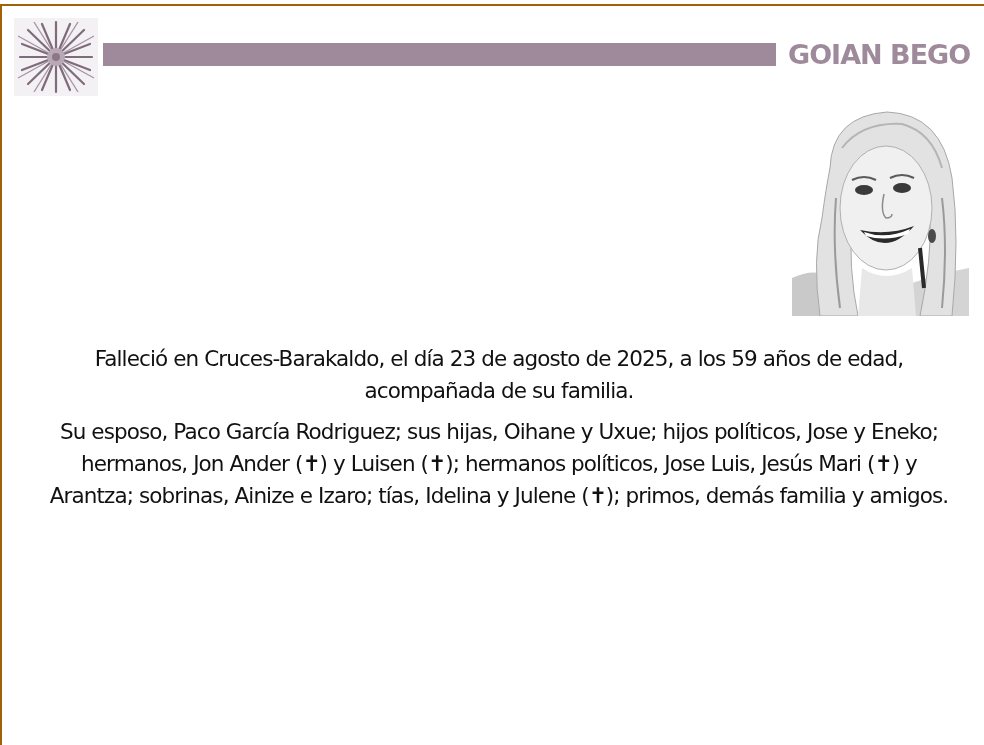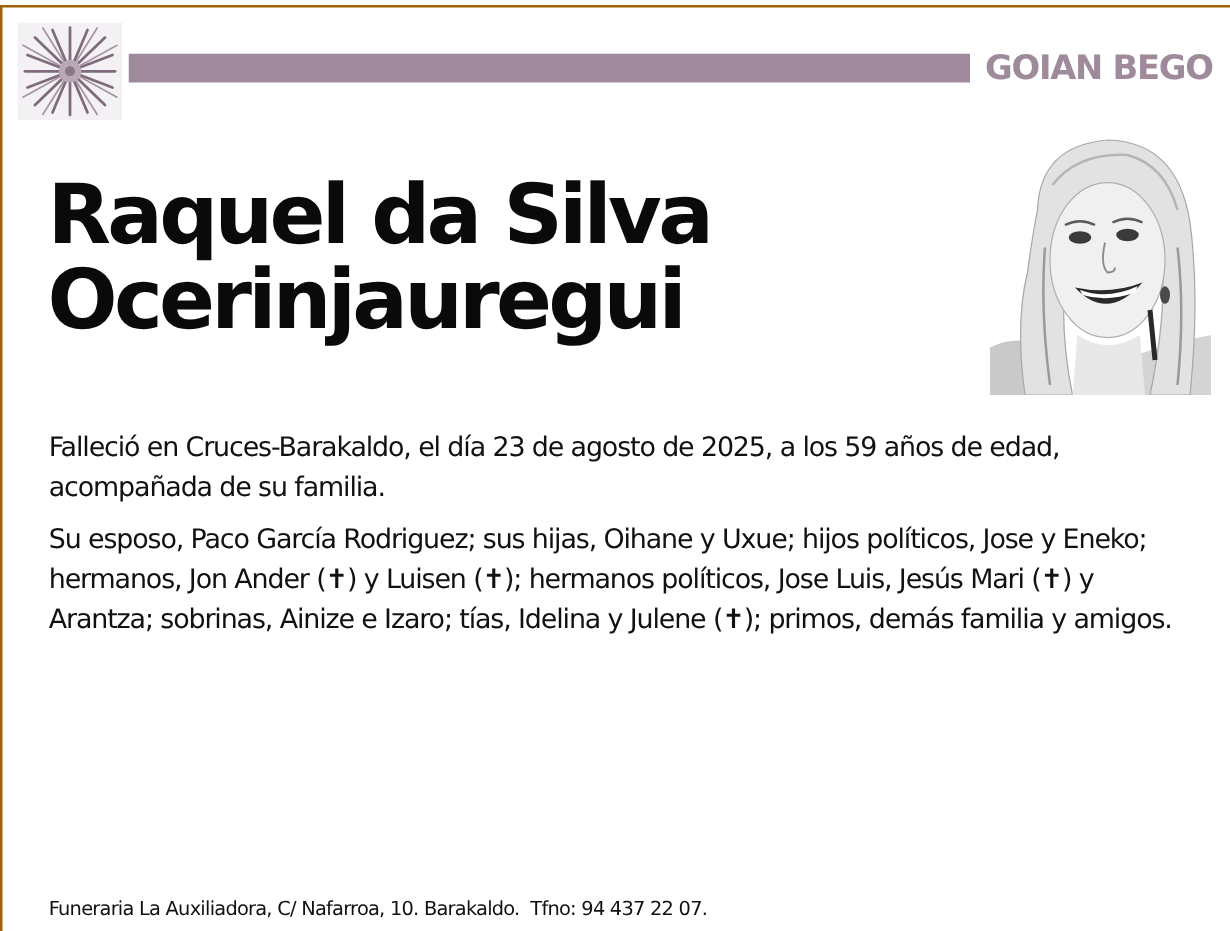--- a/index.html
+++ b/index.html
@@ -80,20 +80,21 @@
     .body {
       position: absolute;
       left: 37px;
       top: 337px;
       width: 920px;
       font-family: "DejaVu Sans", sans-serif;
       font-size: 21.5px;
       line-height: 32px;
       letter-spacing: -0.9px;
       color: #111111;
+      text-align: center;
     }
     .body p { margin: 0 0 9px 0; }
     .body p.bold { font-weight: bold; letter-spacing: -1.1px; line-height: 32px; margin-bottom: 9px; }
     .cross {
       display: inline-block;
       font-weight: normal;
     }
     .footer {
       position: absolute;
       left: 37px;
@@ -142,24 +143,20 @@
         <line x1="42" y1="39" x2="80" y2="18"></line>
       </g>
       <circle cx="42" cy="39" r="9" fill="#b9a8b5"></circle>
       <circle cx="42" cy="39" r="4" fill="#8c778a"></circle>
     </svg>
   </div>
 
   <div class="header-bar"></div>
   <div class="section-title">GOIAN BEGO</div>
 
-  <h1 class="name">
-    <span>Raquel da Silva</span>
-    <span>Ocerinjauregui</span>
-  </h1>
 
   <div class="photo">
     <svg width="177" height="208" viewBox="0 0 177 208">
       <rect width="177" height="208" fill="#ffffff"></rect>
 
       <path d="M0 170 Q20 160 40 168 L60 208 L0 208 Z" fill="#c9c9c9"></path>
       <path d="M120 175 Q150 165 177 160 L177 208 L110 208 Z" fill="#d4d4d4"></path>
 
       <path d="M38 60 Q40 8 95 4 Q150 6 160 70 Q168 130 160 208 L128 208 Q140 150 138 110 L60 110 Q56 160 66 208 L28 208 Q20 150 30 110 Q34 80 38 60 Z" fill="#e2e2e2" stroke="#a8a8a8" stroke-width="1"></path>
       <path d="M50 40 Q70 14 110 16 Q140 24 150 60" fill="none" stroke="#b5b5b5" stroke-width="2"></path>
@@ -182,14 +179,13 @@
       <path d="M128 140 L132 180" stroke="#2a2a2a" stroke-width="4"></path>
       <path d="M70 160 Q94 176 120 160 L124 208 L66 208 Z" fill="#e8e8e8"></path>
     </svg>
   </div>
 
   <div class="body">
     <p>Falleció en Cruces-Barakaldo, el día 23 de agosto de 2025, a los 59 años de edad, acompañada de su familia.</p>
     <p><span>Su esposo, Paco García Rodriguez; sus hijas, Oihane y Uxue; hijos políticos, Jose y Eneko; hermanos, Jon Ander (</span><span class="cross">✝</span><span>) y Luisen (</span><span class="cross">✝</span><span>); hermanos políticos, Jose Luis, Jesús Mari (</span><span class="cross">✝</span><span>) y Arantza; sobrinas, Ainize e Izaro; tías, Idelina y Julene (</span><span class="cross">✝</span><span>); primos, demás familia y amigos.</span></p>
   </div>
 
-  <div class="footer">Funeraria La Auxiliadora, C/ Nafarroa, 10. Barakaldo.  Tfno: 94 437 22 07.</div>
 </div>
 
 </body></html>

